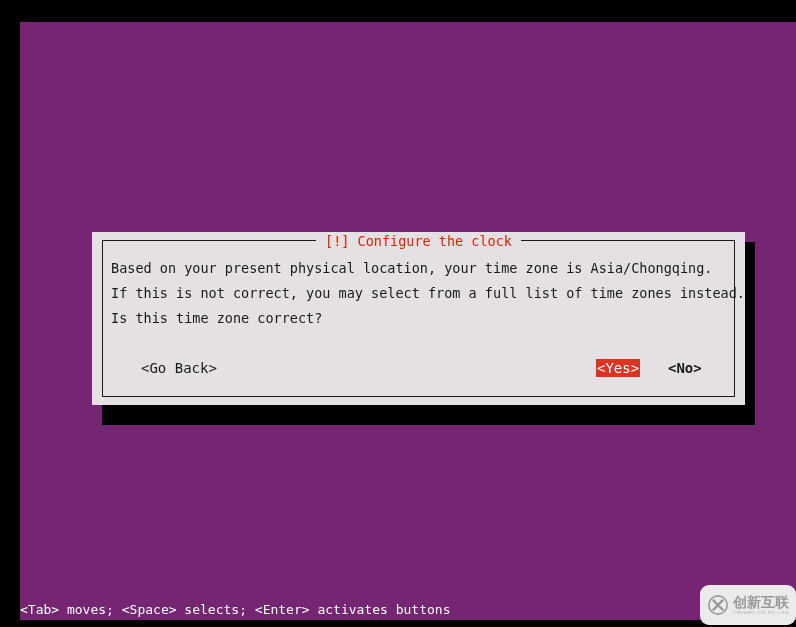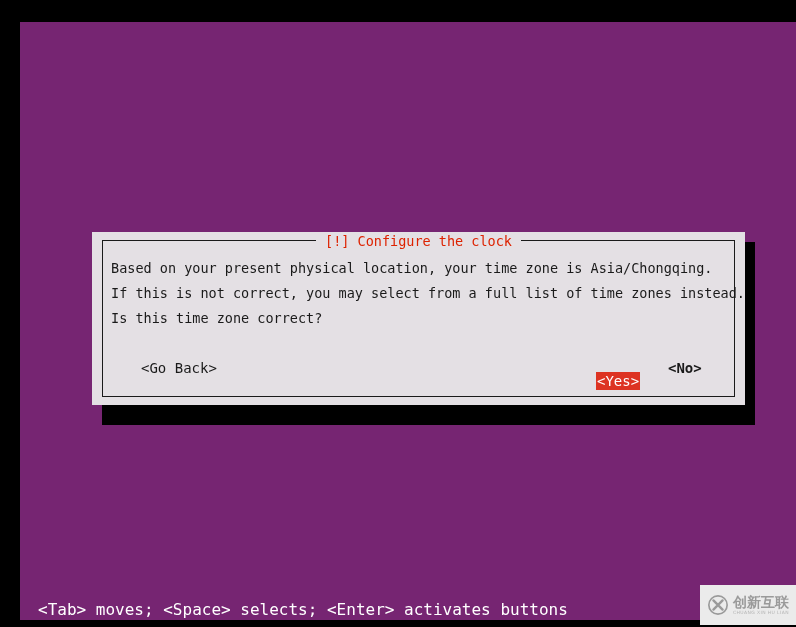--- a/index.html
+++ b/index.html
@@ -117,50 +117,51 @@
     color: #1a1a1a;
     white-space: pre;
     padding: 0 1px;
     cursor: default;
   }
   .btn.selected {
     background: #dd3322;
     color: #ffffff;
   }
   #btn-goback { left: 29px; }
-  #btn-yes    { left: 485px; margin-top: 13px; }
+  #btn-yes    { left: 485px; }
   #btn-no     { left: 556px; font-weight: bold; }
 
   
   #statusbar {
     position: absolute;
     left: 20px;
     top: 599px;
     height: 21px;
     width: 776px;
     color: #ffffff;
-    font-size: 16px;
+    font-size: 13px;
     line-height: 21px;
     white-space: pre;
-    padding-left: 18px;
+    padding-left: 0;
     box-sizing: border-box;
   }
 
   
   #watermark {
     position: absolute;
     left: 700px;
     top: 585px;
     width: 96px;
     height: 40px;
     background: #ebebeb;
     display: flex;
     align-items: center;
     justify-content: center;
     gap: 4px;
+    border-radius: 9px;
   }
   #watermark-mark {
     width: 22px;
     height: 22px;
     flex: 0 0 auto;
   }
   #watermark-text {
     display: flex;
     flex-direction: column;
     align-items: flex-start;

